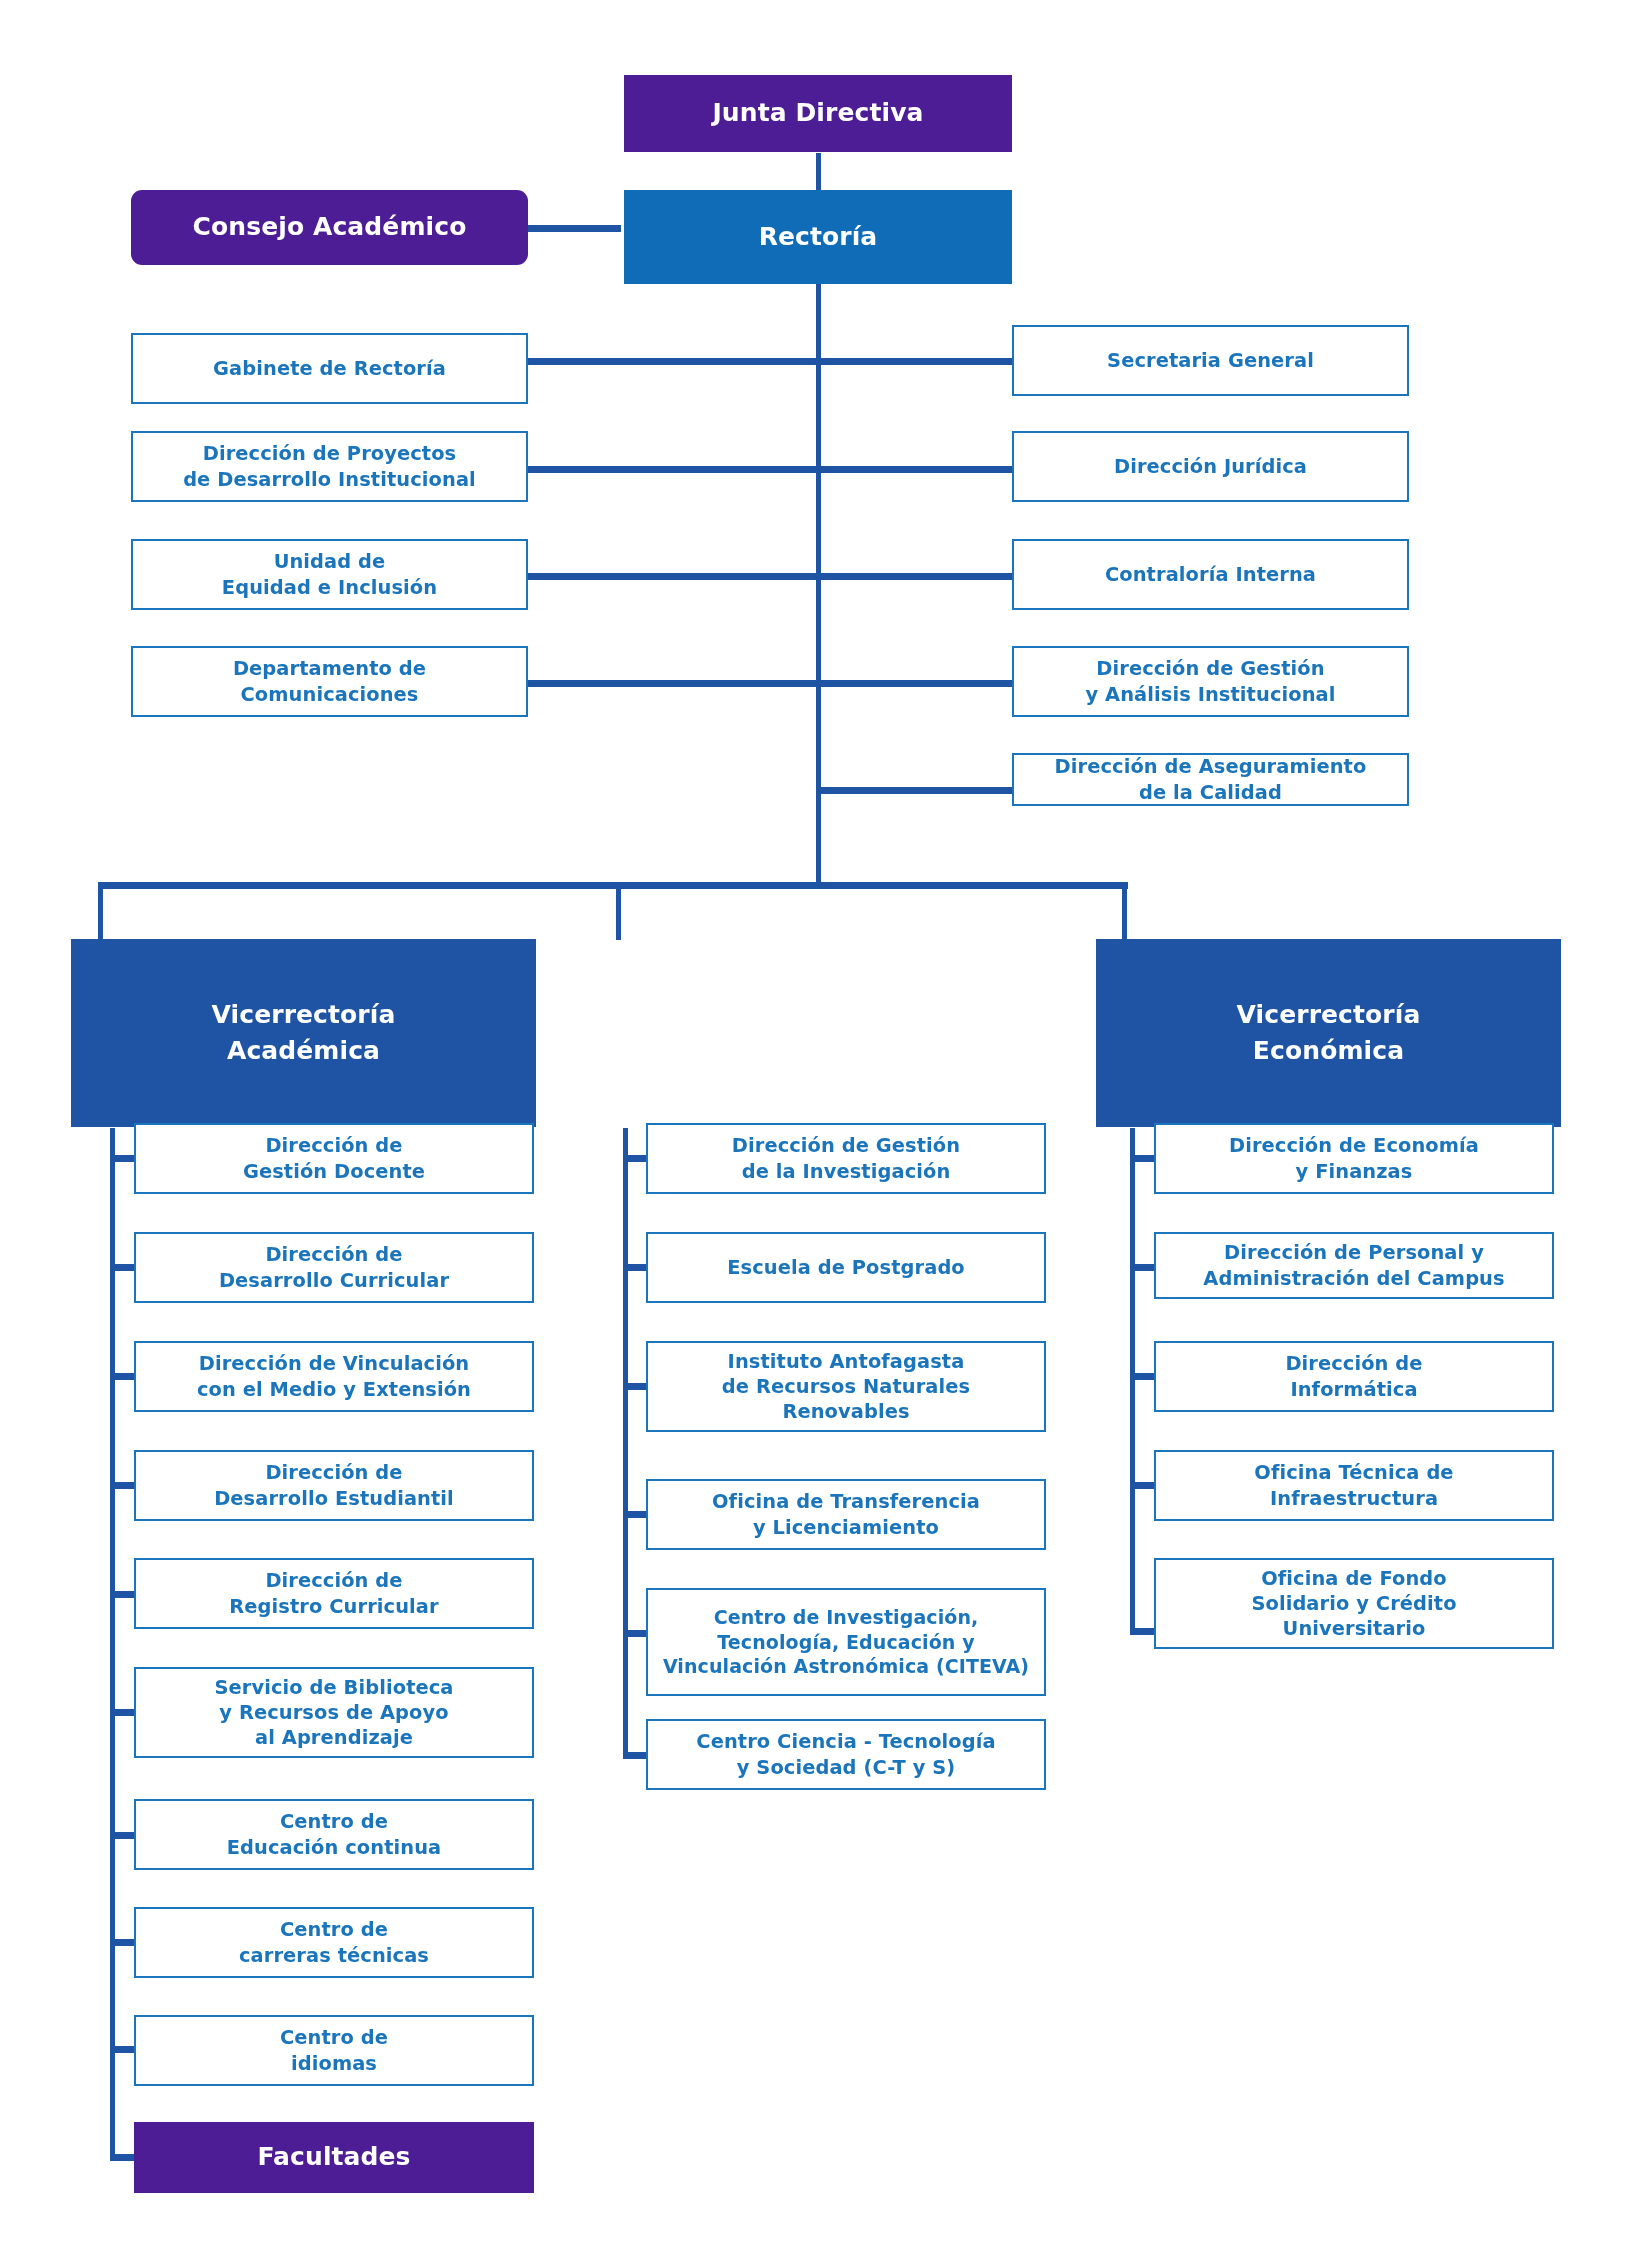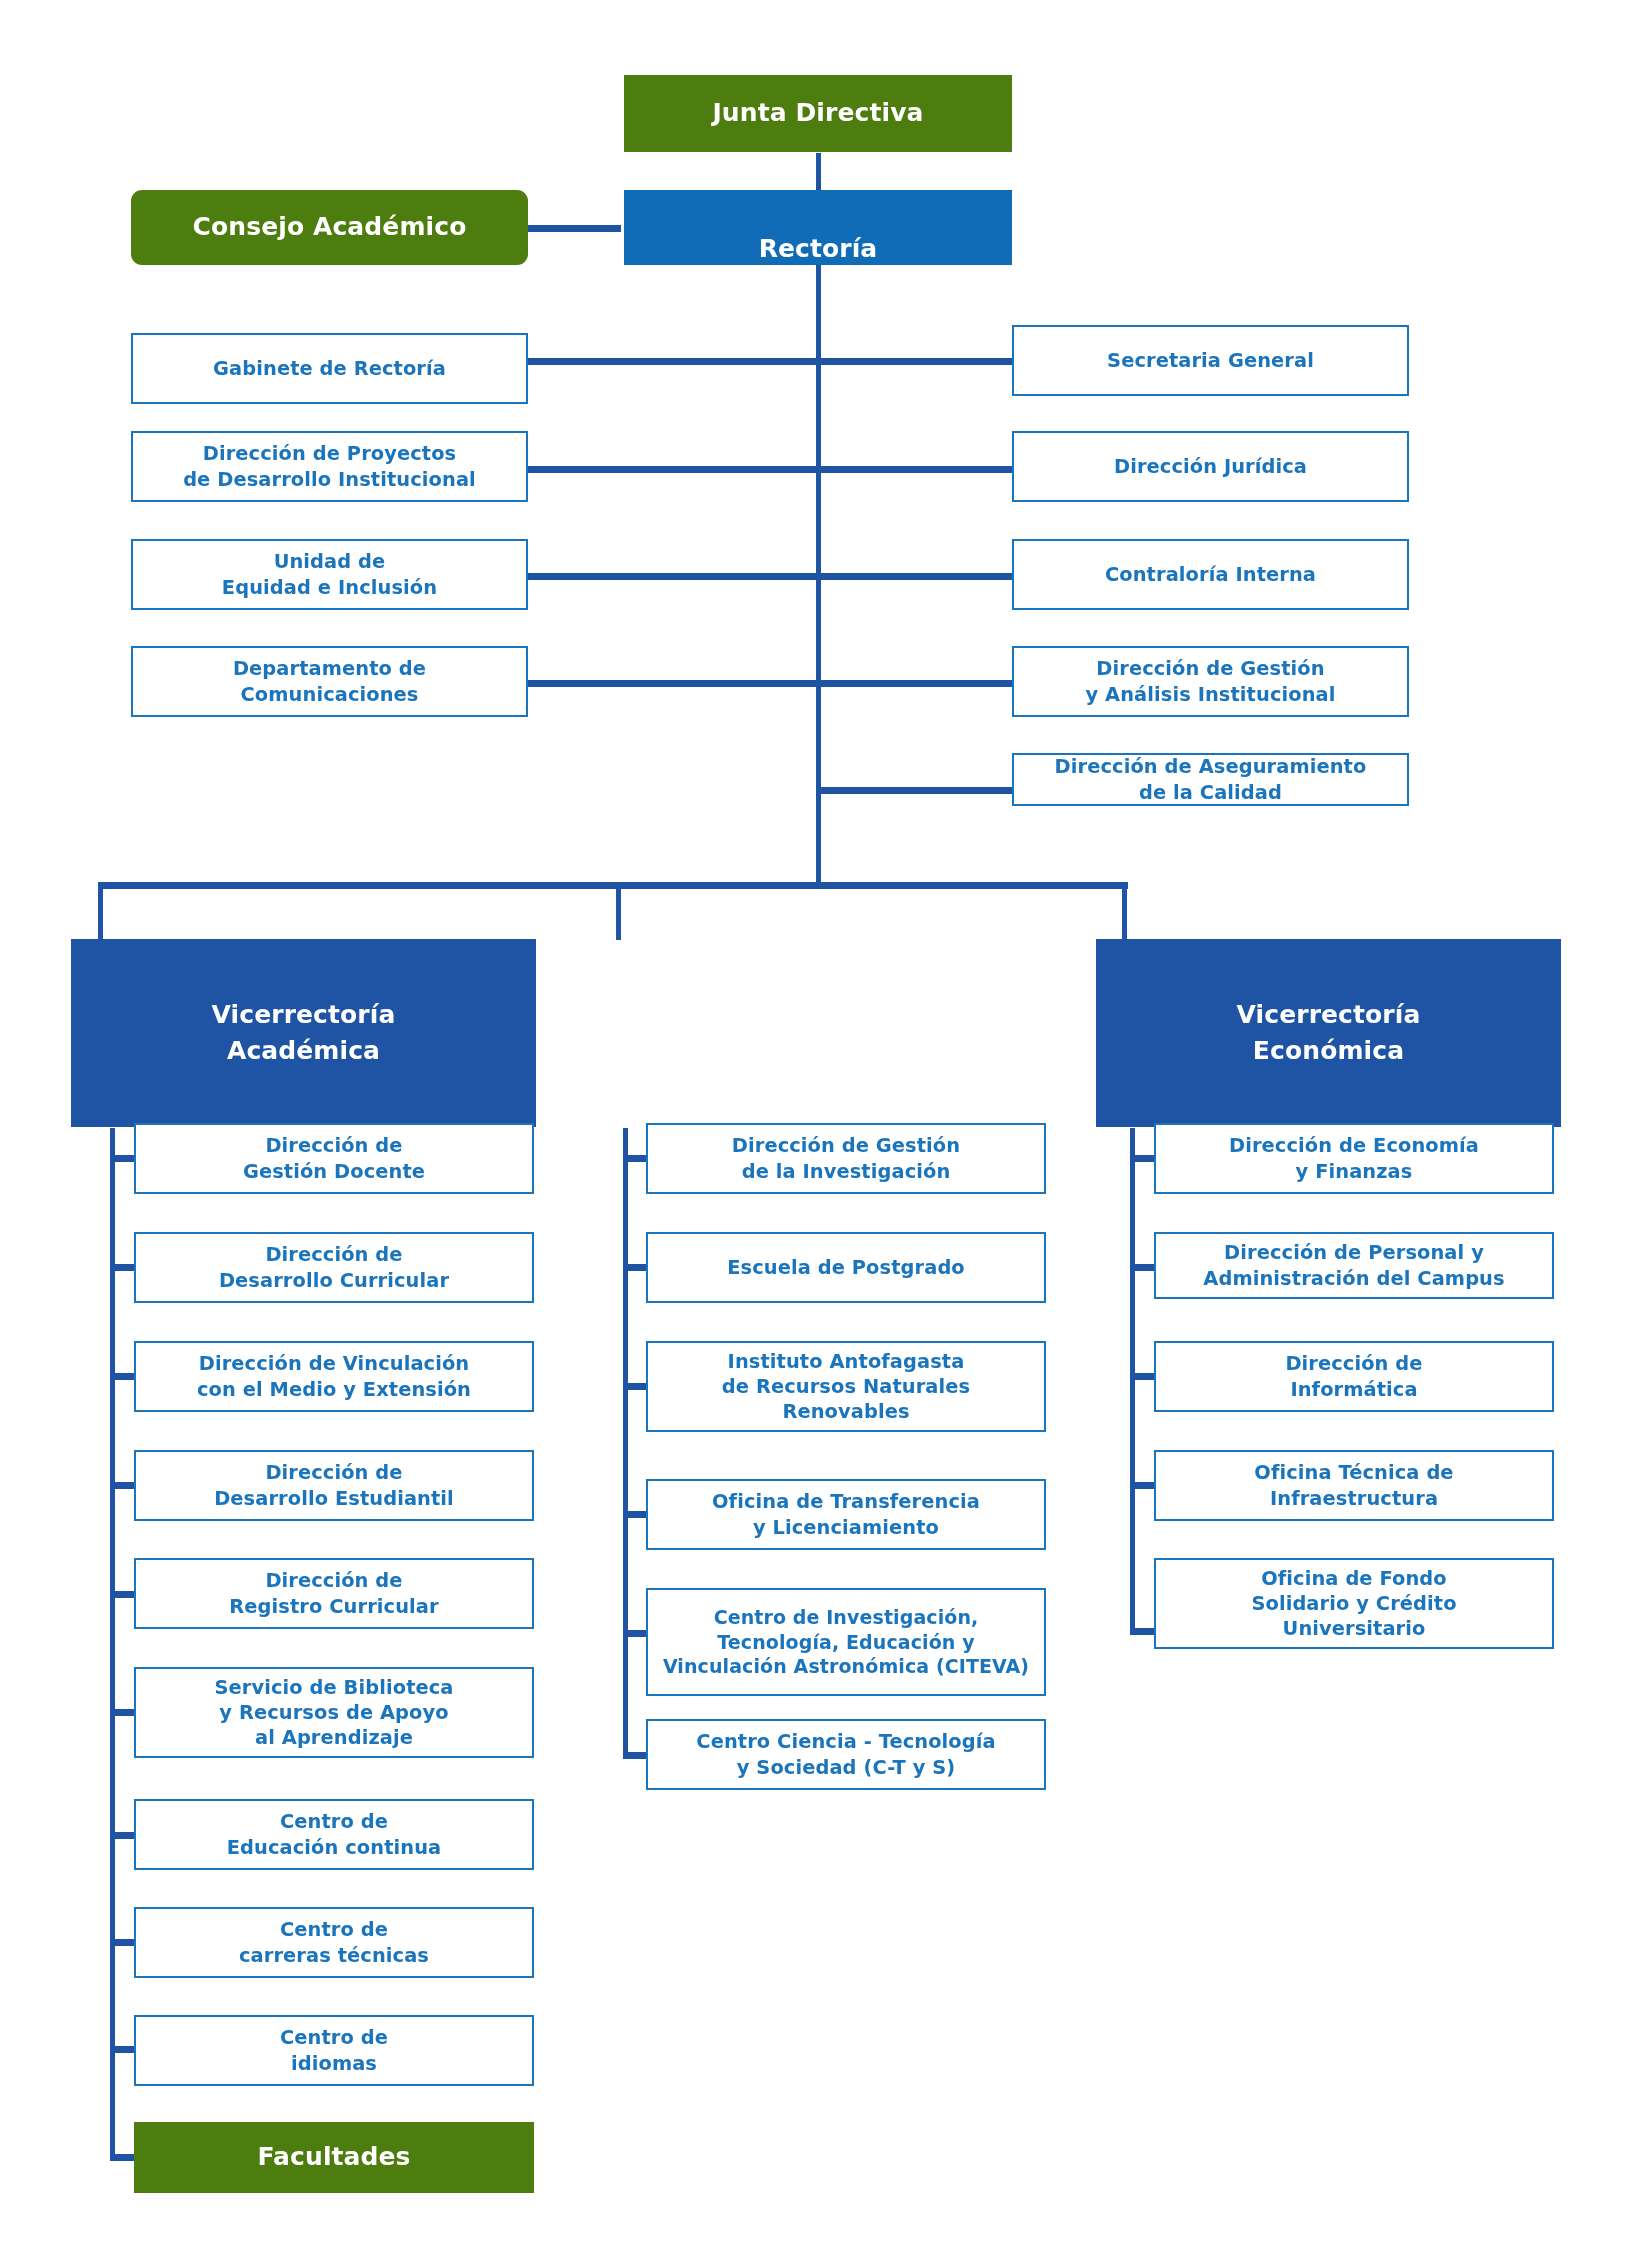--- a/index.html
+++ b/index.html
@@ -30,21 +30,21 @@
   .node .txt{
     display:block;
     width:100%;
     padding:0 8.2px;
     box-sizing:border-box;
     white-space:pre-line;
   }
 
   
   .n-orange{
-    background:#4d7c0f;
+    background:#4c1d95;
     color:#ffffff;
     border:none;
     font-size:25px;
     letter-spacing:0.1px;
   }
   .n-blue{
     background:#116CB8;
     color:#ffffff;
     border:none;
     font-size:25px;
@@ -104,21 +104,21 @@
   <div class="conn" style="left:1122px; top:882px; width:5.3px; height:58px;"></div>
 
   <div class="node n-orange" style="left:624px; top:75px; width:388px; height:77px;">
     <span class="txt">Junta Directiva</span>
   </div>
 
   <div class="node n-orange" style="left:131px; top:190px; width:397px; height:75px;border-radius:11px;">
     <span class="txt">Consejo Académico</span>
   </div>
 
-  <div class="node n-blue" style="left:624px; top:190px; width:388px; height:75px;align-items:flex-end;">
+  <div class="node n-blue" style="left:624px; top:190px; width:388px; height:94px;">
     <span class="txt">Rectoría</span>
   </div>
 
   <div class="node n-unit" style="left:131px; top:325px; width:397px; height:71px;margin-top:8px;">
     <span class="txt">Gabinete de Rectoría</span>
   </div>
   <div class="node n-unit" style="left:131px; top:431px; width:397px; height:71px;">
     <span class="txt">Dirección de Proyectos
 de Desarrollo Institucional</span>
   </div>

